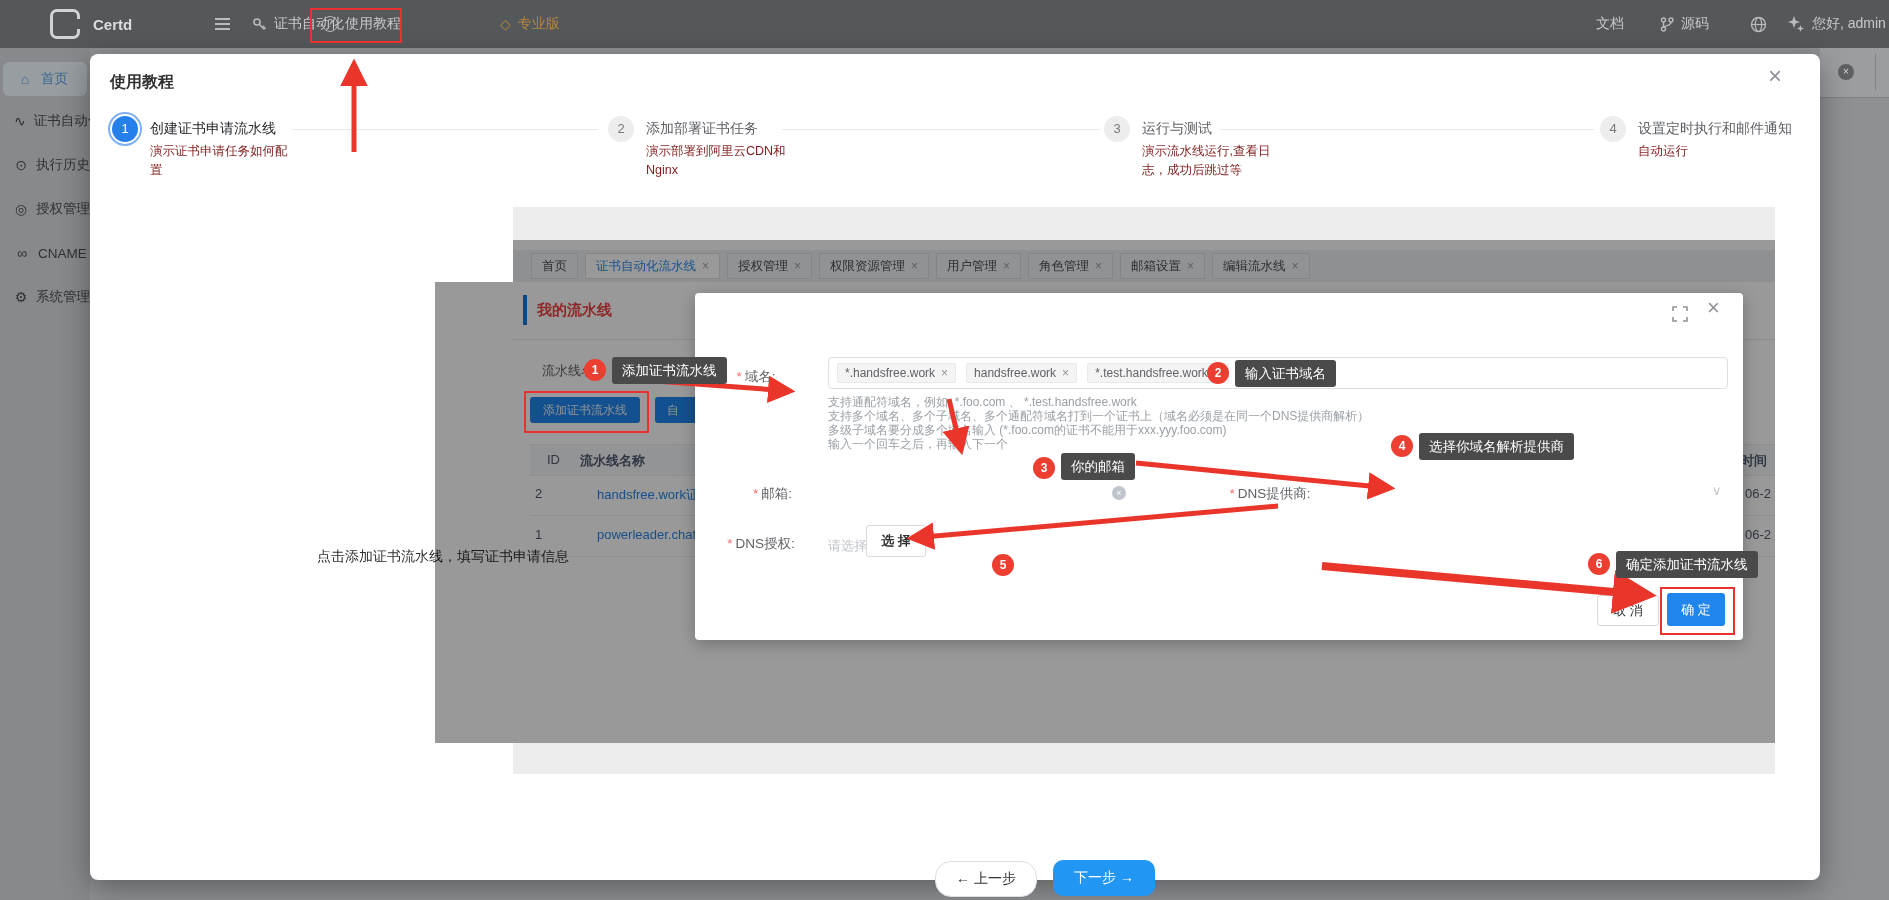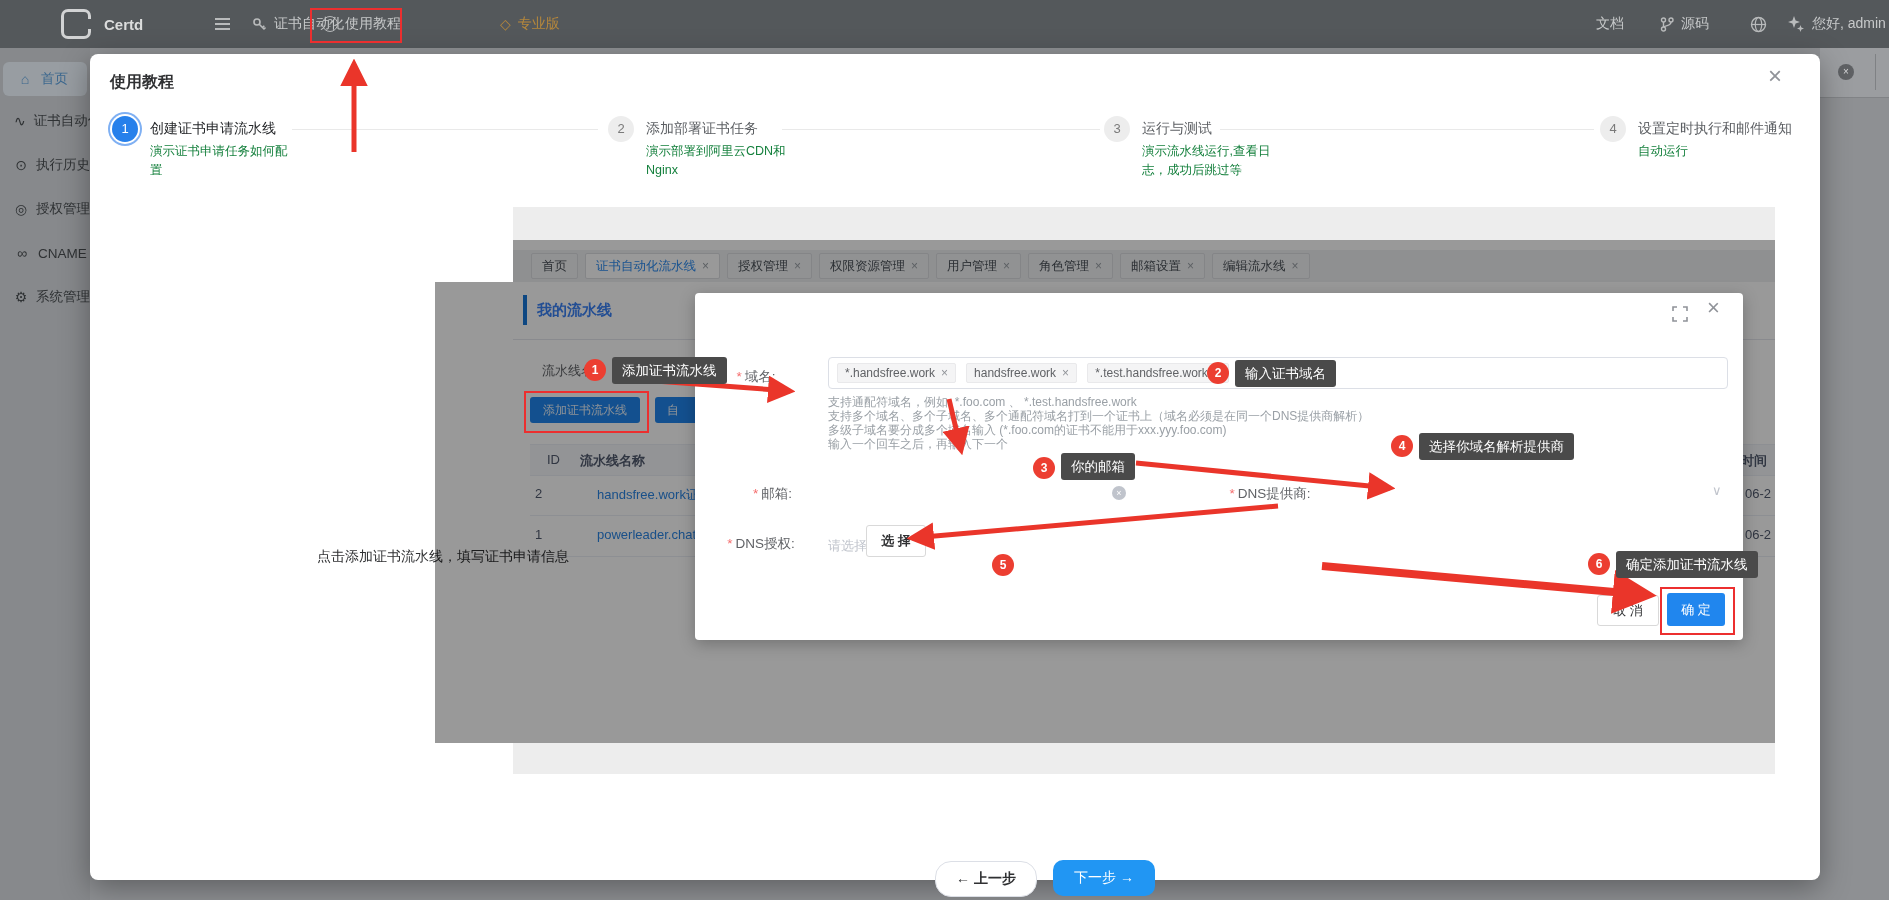--- a/index.html
+++ b/index.html
@@ -21,21 +21,21 @@
   #closeall{position:absolute;left:18px;top:16px;width:16px;height:16px;border-radius:50%;background:#5f6164;color:#d7d8d9;font-size:10px;line-height:16px;text-align:center;}
   
   #modal{left:90px;top:54px;width:1730px;height:826px;background:#fff;border-radius:8px;box-shadow:0 8px 30px rgba(0,0,0,.35);z-index:10;}
   #modal-title{left:20px;top:18px;font-size:16px;font-weight:700;color:#303133;}
   #modal-close{left:1678px;top:8px;font-size:24px;color:#909399;cursor:pointer;}
   .step-circle{position:absolute;width:26px;height:26px;border-radius:50%;text-align:center;line-height:26px;font-size:13px;}
   .step-circle.cur{background:#2680eb;color:#fff;box-shadow:0 0 0 2px #fff,0 0 0 4px #7fb0f3;}
   .step-circle.wait{background:#ededed;color:#7a7a7a;}
   .step-title{position:absolute;font-size:14px;color:#5c5f63;white-space:nowrap;}
   .step-title.cur{color:#26282b;}
-  .step-desc{position:absolute;font-size:12.5px;line-height:19px;color:#15803d;}
+  .step-desc{position:absolute;font-size:12.5px;line-height:19px;color:#7f1d1d;}
   .connector{position:absolute;height:1px;background:#e9e9e9;top:75px;}
   
   #shot{left:345px;top:153px;width:1340px;height:567px;overflow:hidden;}
   .band{position:absolute;left:78px;width:1262px;background:#ededed;}
   #shot-sliver{left:0;top:0;width:78px;height:567px;background:#ffffff;}
   #shot-content{left:78px;top:33px;width:1262px;height:503px;background:#fff;}
   #tabstrip{left:78px;top:43px;width:1262px;height:32px;background:#eef0f2;display:flex;align-items:flex-end;padding-left:18px;gap:7px;box-sizing:border-box;}
   .tab{height:24px;margin-bottom:3px;padding:0 10px;background:#f2f3f5;border:1px solid #dcdee2;border-radius:2px;display:flex;align-items:center;gap:6px;font-size:12.5px;color:#495057;white-space:nowrap;}
   .tab .x{color:#9aa0a6;font-size:12px;}
   .tab.active{background:#fff;color:#2d8cf0;}
@@ -58,30 +58,30 @@
   .dlg-btn{position:absolute;border-radius:3px;font-size:13px;display:flex;align-items:center;justify-content:center;box-sizing:border-box;z-index:21;}
   .ghost{border:1px solid #d9d9d9;background:#fff;color:#303133;}
   
   .redbox{position:absolute;border:2.5px solid #ec2f2f;z-index:30;}
   .abadge{position:absolute;width:22px;height:22px;border-radius:50%;background:#ec3e31;color:#fff;font-size:12px;font-weight:700;text-align:center;line-height:22px;z-index:31;}
   .atip{position:absolute;background:#4a4a4a;color:#fff;font-size:13.5px;line-height:27px;height:27px;padding:0 10px;border-radius:3px;white-space:nowrap;z-index:31;}
   #arrows{position:absolute;left:0;top:0;z-index:28;pointer-events:none;}
   
   #slide-heading{left:203px;top:460px;width:300px;text-align:center;font-size:17px;font-weight:700;color:#26282b;}
   #slide-caption{left:173px;top:494px;width:360px;text-align:center;font-size:14px;color:#303133;white-space:nowrap;}
-  #btn-prev{left:845px;top:807px;width:100px;height:34px;border:1px solid #dcdfe6;border-radius:16px;background:#fff;color:#303133;font-size:14px;display:flex;align-items:center;justify-content:center;font-weight:bold;}
+  #btn-prev{left:845px;top:807px;width:100px;height:34px;border:1px solid #dcdfe6;border-radius:16px;background:#fff;color:#303133;font-size:14px;display:flex;align-items:center;justify-content:center;}
   #btn-next{left:963px;top:806px;width:102px;height:36px;border-radius:10px;background:#2196f3;color:#fff;font-size:14px;display:flex;align-items:center;justify-content:center;}
 </style>
 </head>
 <body>
 
 <div id="root">
 
   <div id="topbar" class="abs">
-    <div class="tb-item" style="left:50px;margin-left:11px;">
+    <div class="tb-item" style="left:50px;">
       <span id="logo-badge"></span>
       <b style="color:#dcdddd;font-size:15px;margin-left:6px;">Certd</b>
     </div>
     <div class="tb-item" style="left:215px;">
       <span class="bars">
           <i></i>
           <i></i>
           <i></i>
         </span>
     </div>
@@ -221,21 +221,21 @@
             <span>邮箱设置</span>
             <span class="x">×</span>
           </span>
         <span class="tab">
             <span>编辑流水线</span>
             <span class="x">×</span>
           </span>
       </div>
 
       <div class="abs" style="left:88px;top:88px;width:4px;height:30px;background:#1677d9;"></div>
-      <div class="abs" style="left:102px;top:94px;font-size:15px;font-weight:700;color:#3b82f6;">我的流水线</div>
+      <div class="abs" style="left:102px;top:94px;font-size:15px;font-weight:700;color:#ef4444;">我的流水线</div>
       <div class="abs" style="left:78px;top:132px;width:1262px;height:1px;background:#e4e7ed;"></div>
       <div class="abs" style="left:107px;top:155px;font-size:13px;color:#606266;">流水线名</div>
 
       <div class="blue-btn" style="left:95px;top:190px;width:110px;height:26px;">添加证书流水线</div>
       <div class="blue-btn" style="left:220px;top:190px;width:52px;height:26px;justify-content:flex-start;padding-left:12px;">自</div>
 
       <div class="abs" style="left:95px;top:237px;width:1245px;height:30px;background:#f5f7fa;border-top:1px solid #ebeef5;border-bottom:1px solid #ebeef5;overflow:hidden;">
         <span class="th" style="left:5px;top:7px;font-weight:400;margin-left:12px;">ID</span>
         <span class="th" style="left:50px;top:7px;font-weight:700;">流水线名称</span>
         <span class="th" style="left:1211px;top:7px;font-weight:700;">时间</span>

